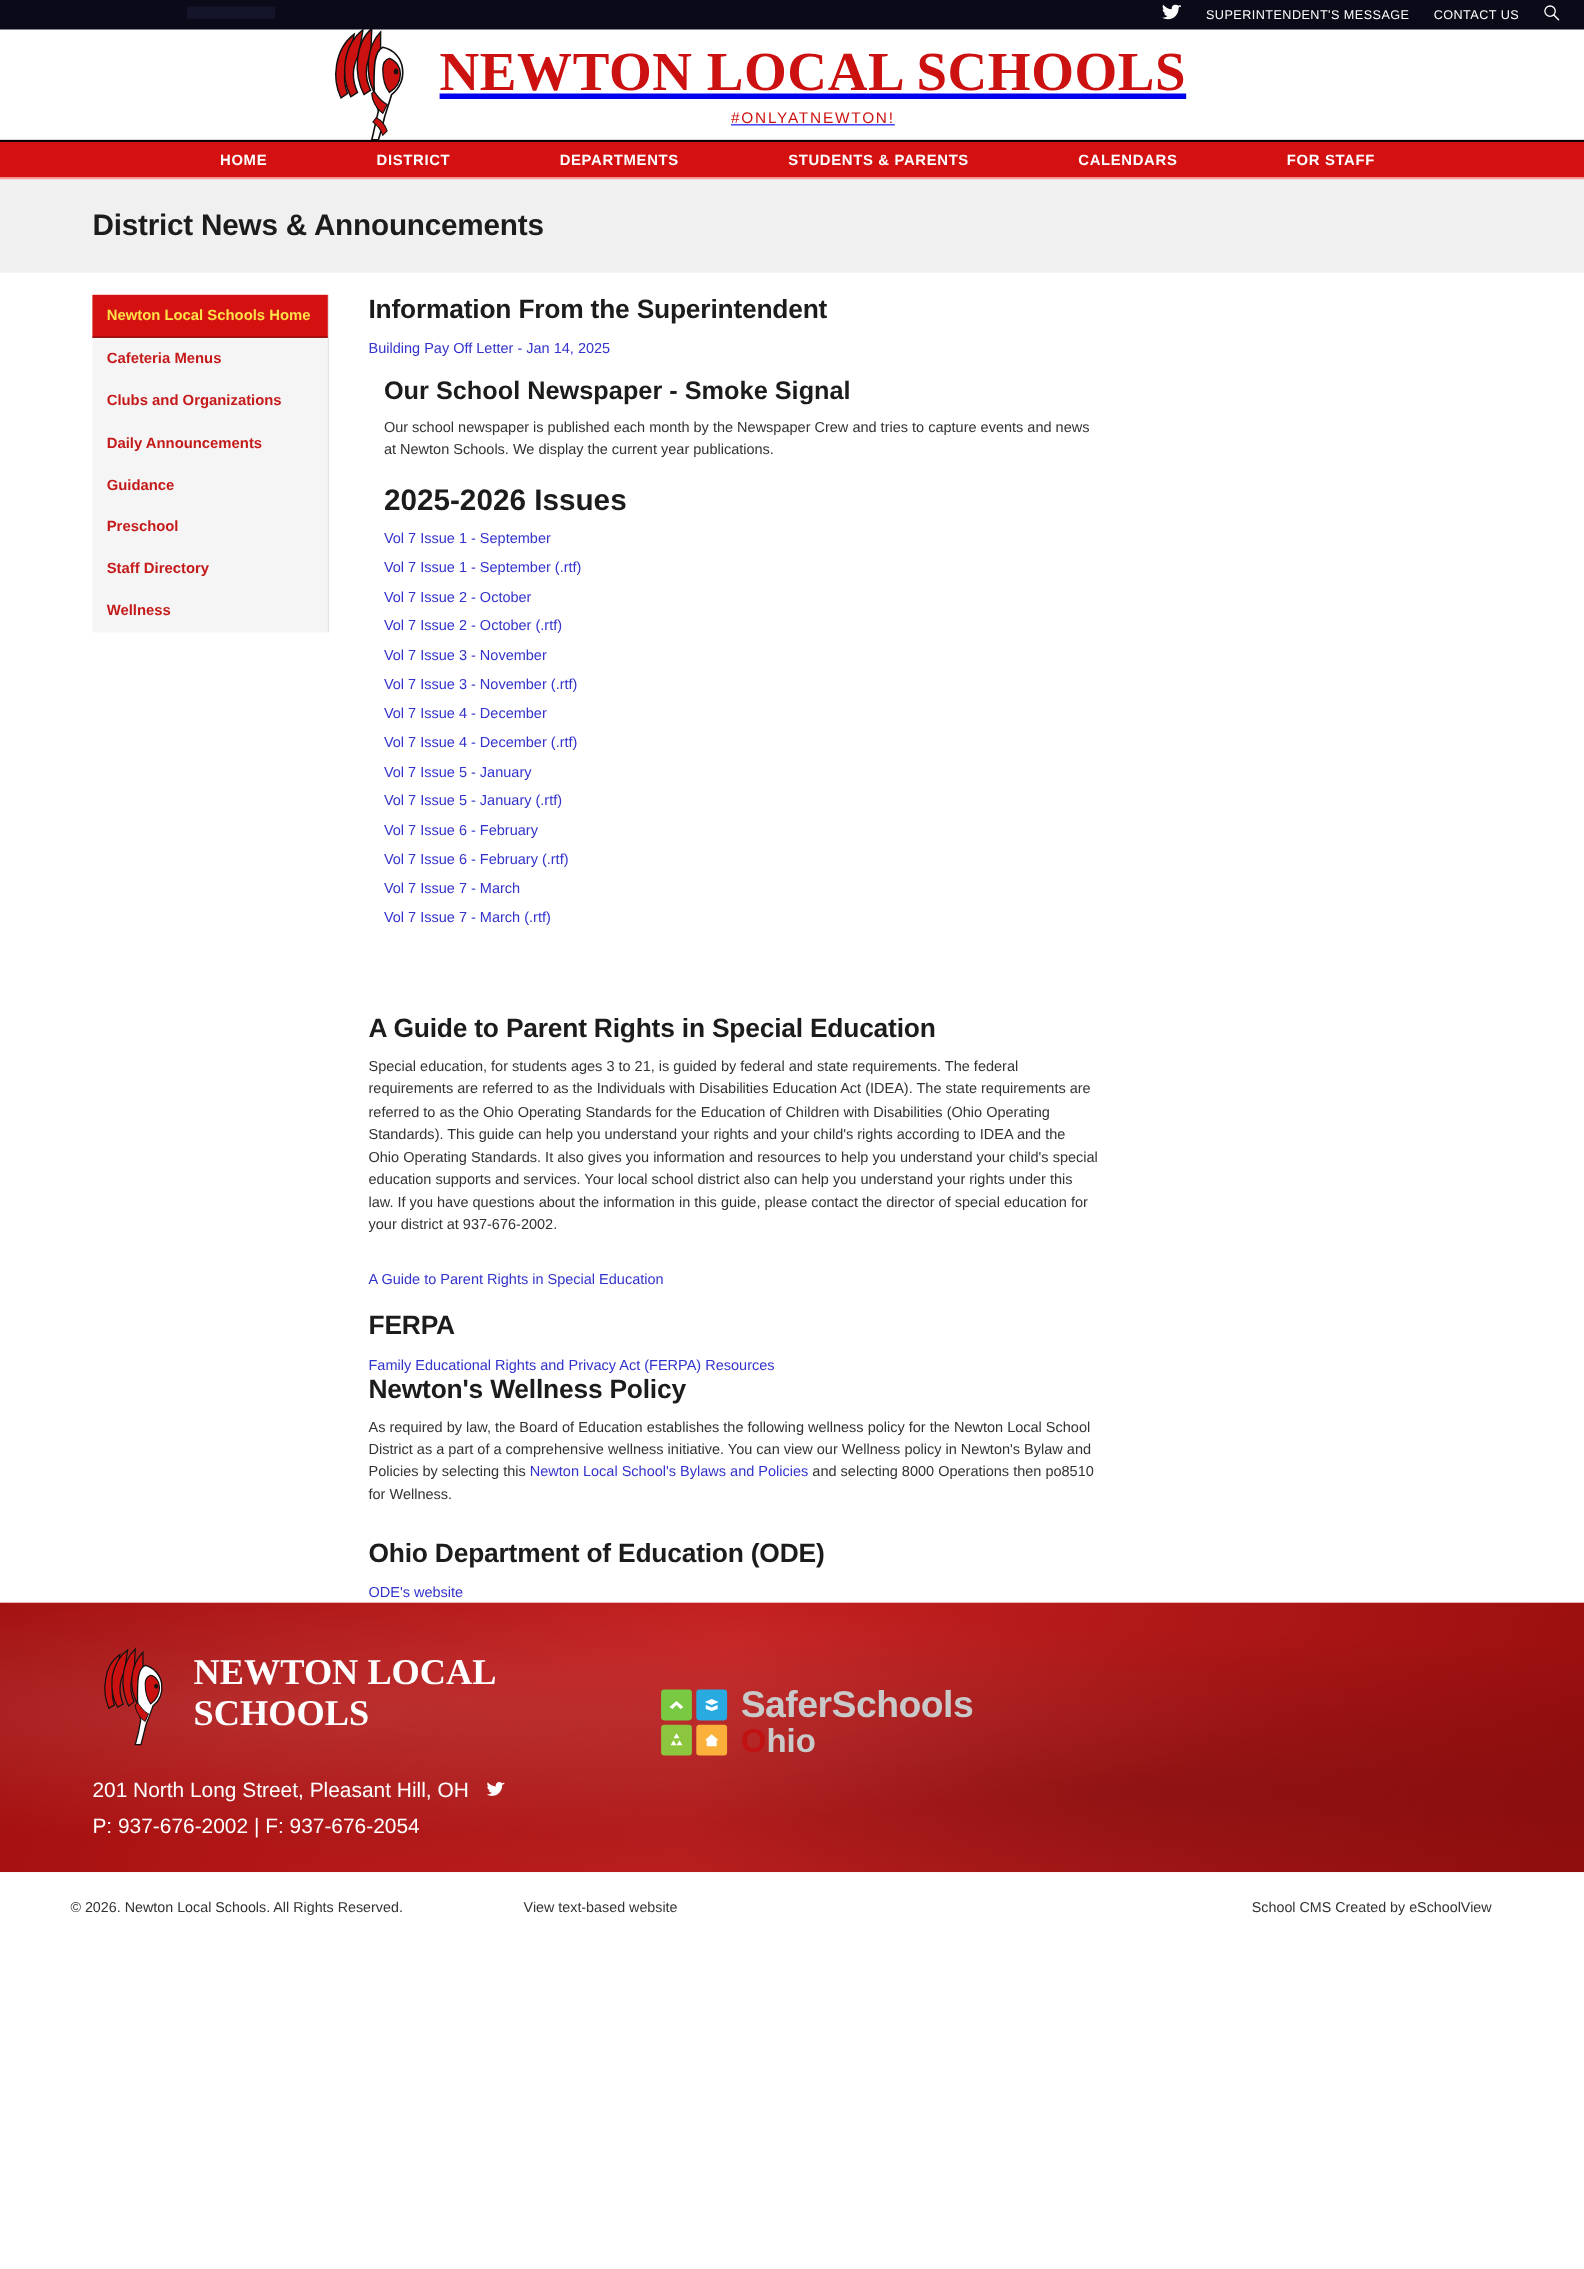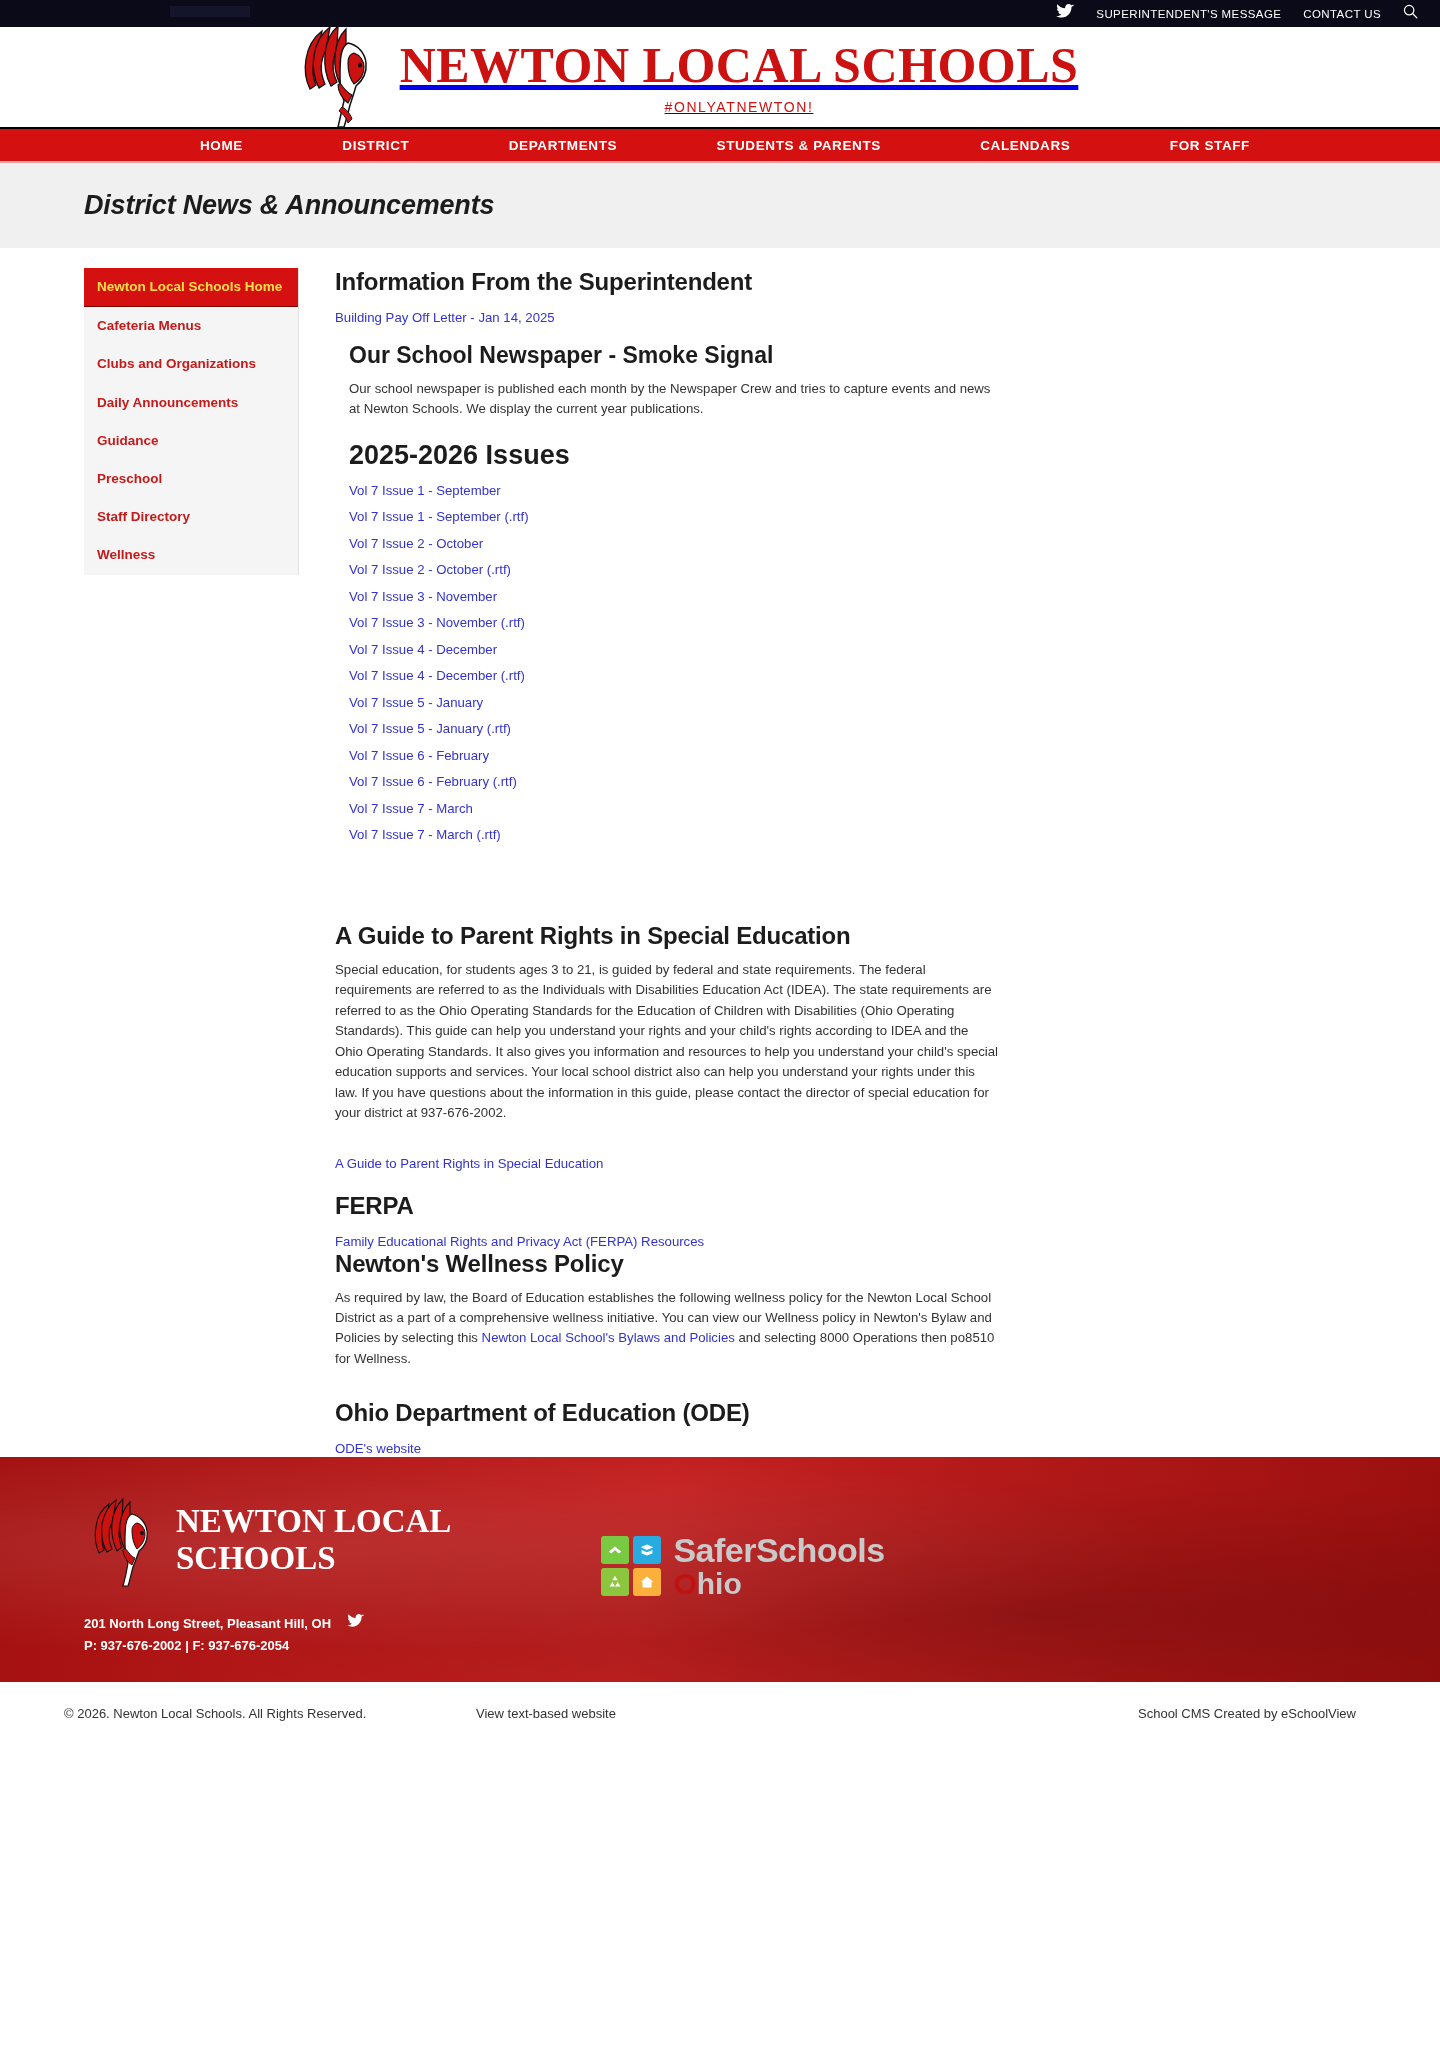--- a/index.html
+++ b/index.html
@@ -105,21 +105,20 @@
     height: 85px;
     display: flex;
     align-items: center;
   }
   .titleband h1 {
     margin-left: 84px;
     font-size: 27px;
     font-weight: 700;
     color: #1c1c1c;
     letter-spacing: -0.2px;
-    font-style: italic;
   }
 
   
   .page {
     display: flex;
     padding: 20px 0 0 0;
     background: #ffffff;
     min-height: 1040px;
   }
   .sidebar {
@@ -225,23 +224,22 @@
     font-weight: 700;
     font-size: 33px;
     line-height: 1.12;
     padding-top: 6px;
   }
   .footer-contact {
     position: relative;
     padding-left: 84px;
     margin-top: 14px;
     color: #ffffff;
-    font-size: 13px;
+    font-size: 19px;
     line-height: 1.65;
-    font-weight: bold;
   }
   .footer-contact .addr-row { display: flex; align-items: center; gap: 16px; }
   .safer {
     margin-left: 150px;
     margin-top: 36px;
     display: flex;
     align-items: center;
     gap: 12px;
   }
   .safer-tiles {

